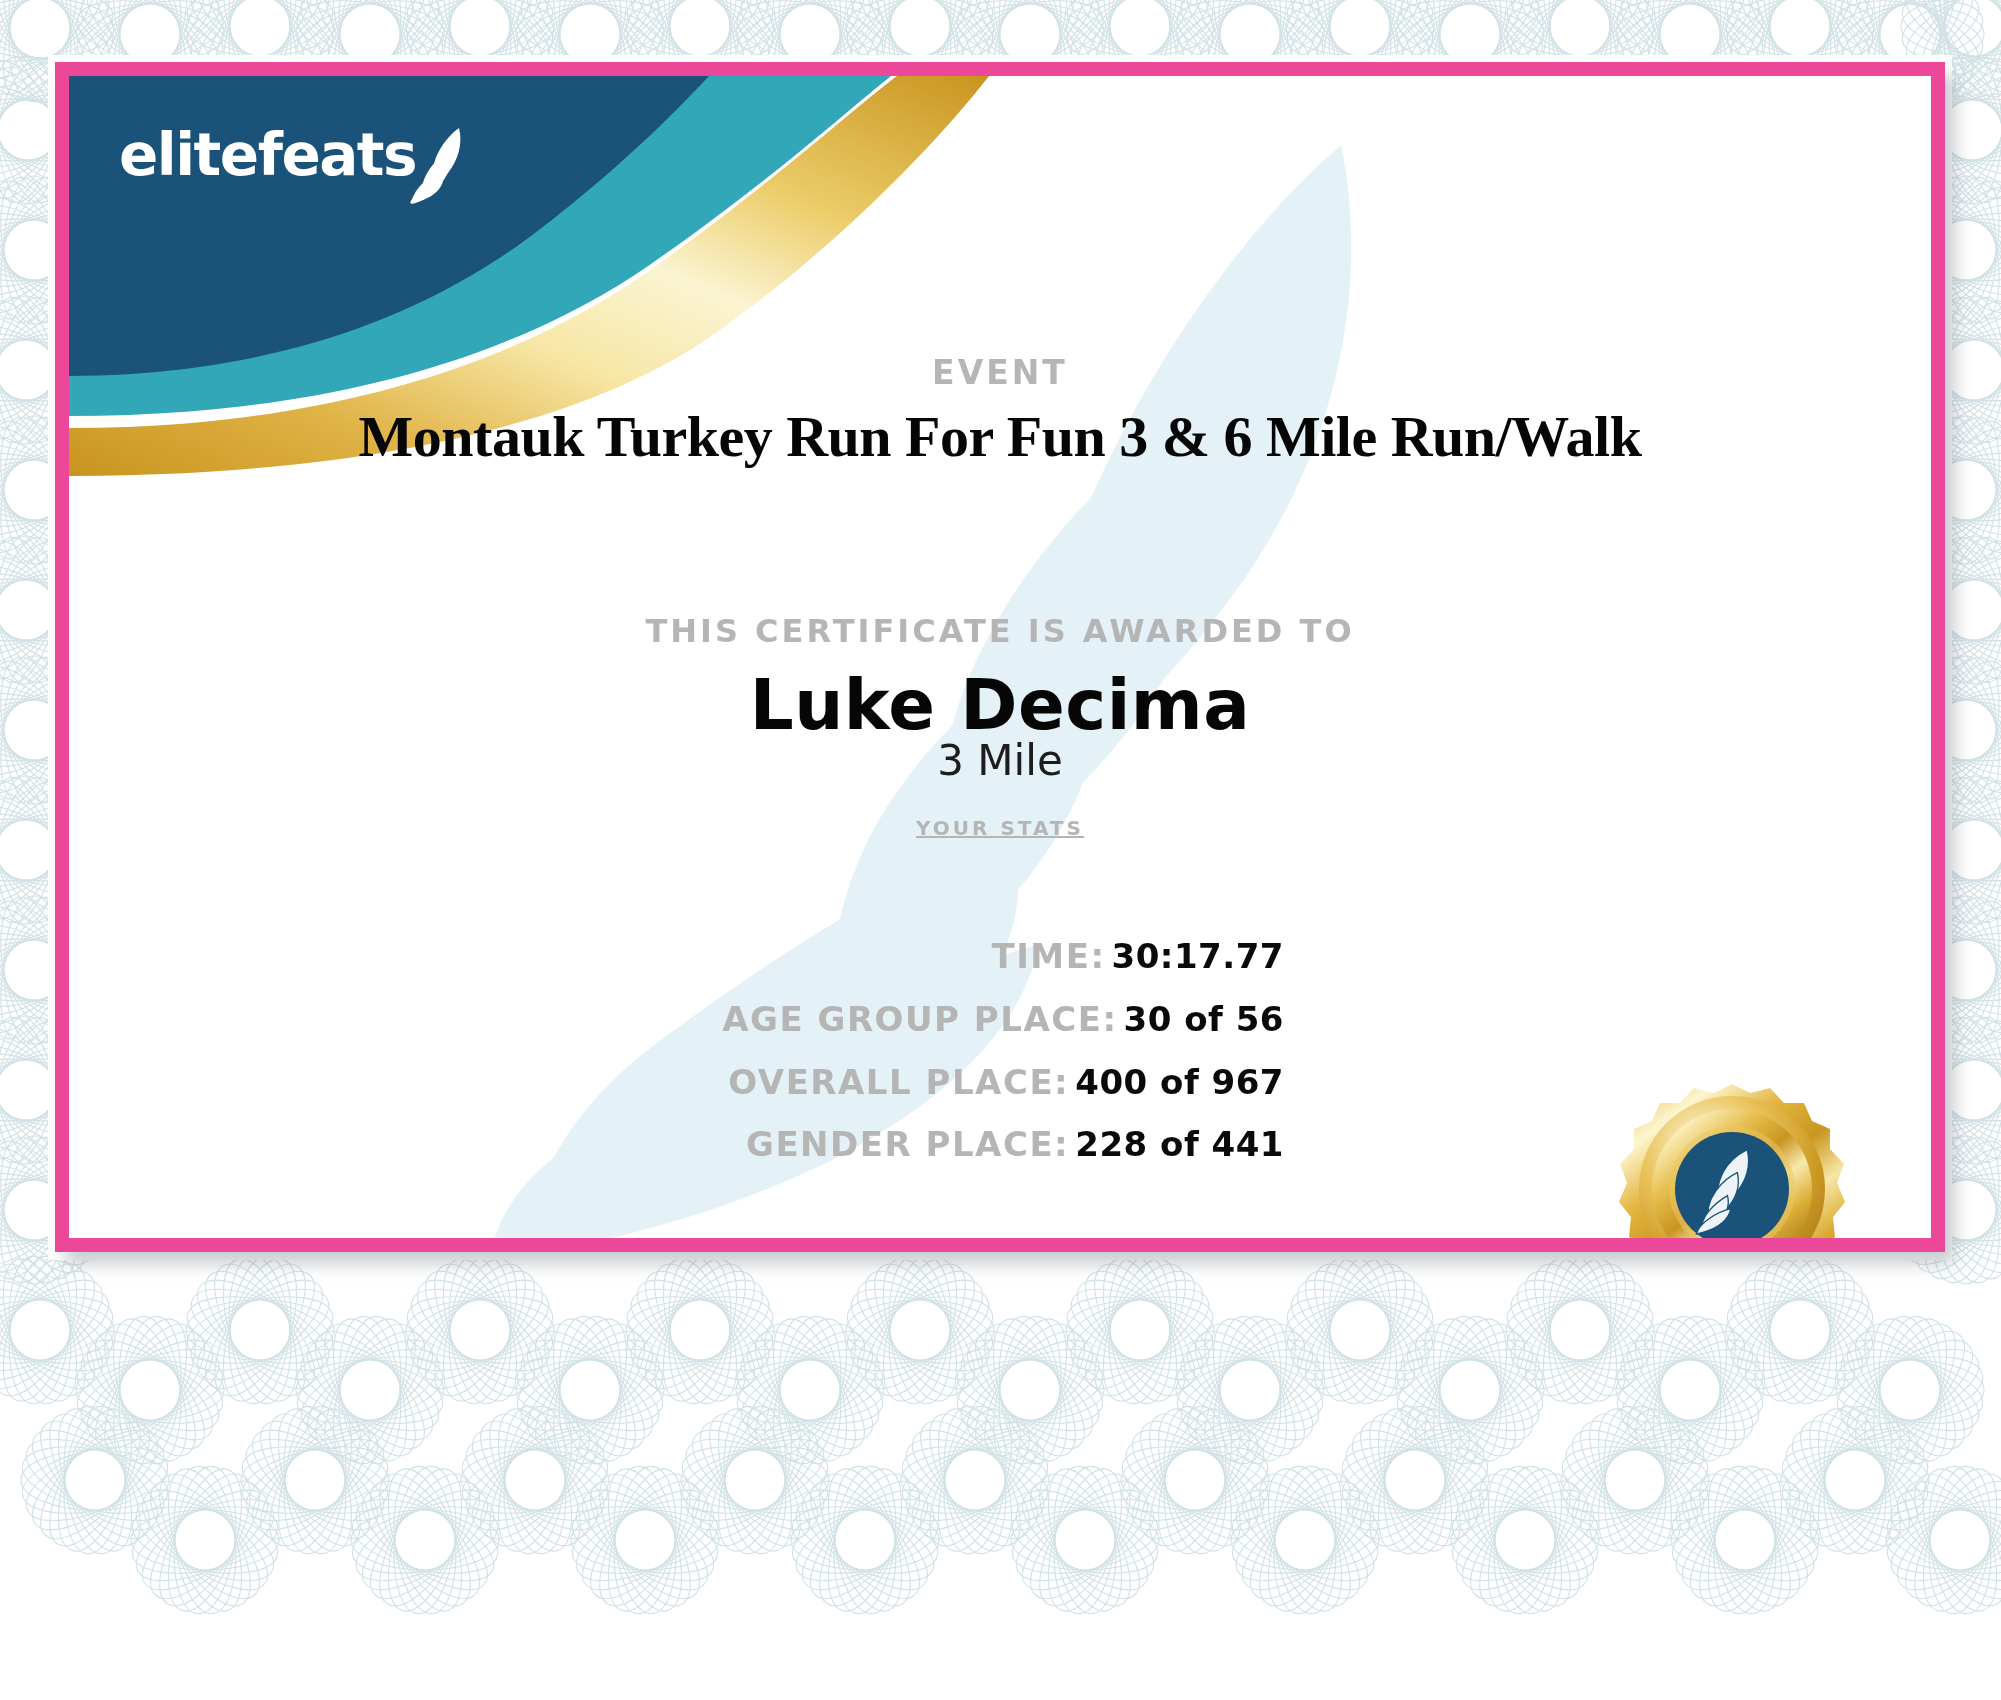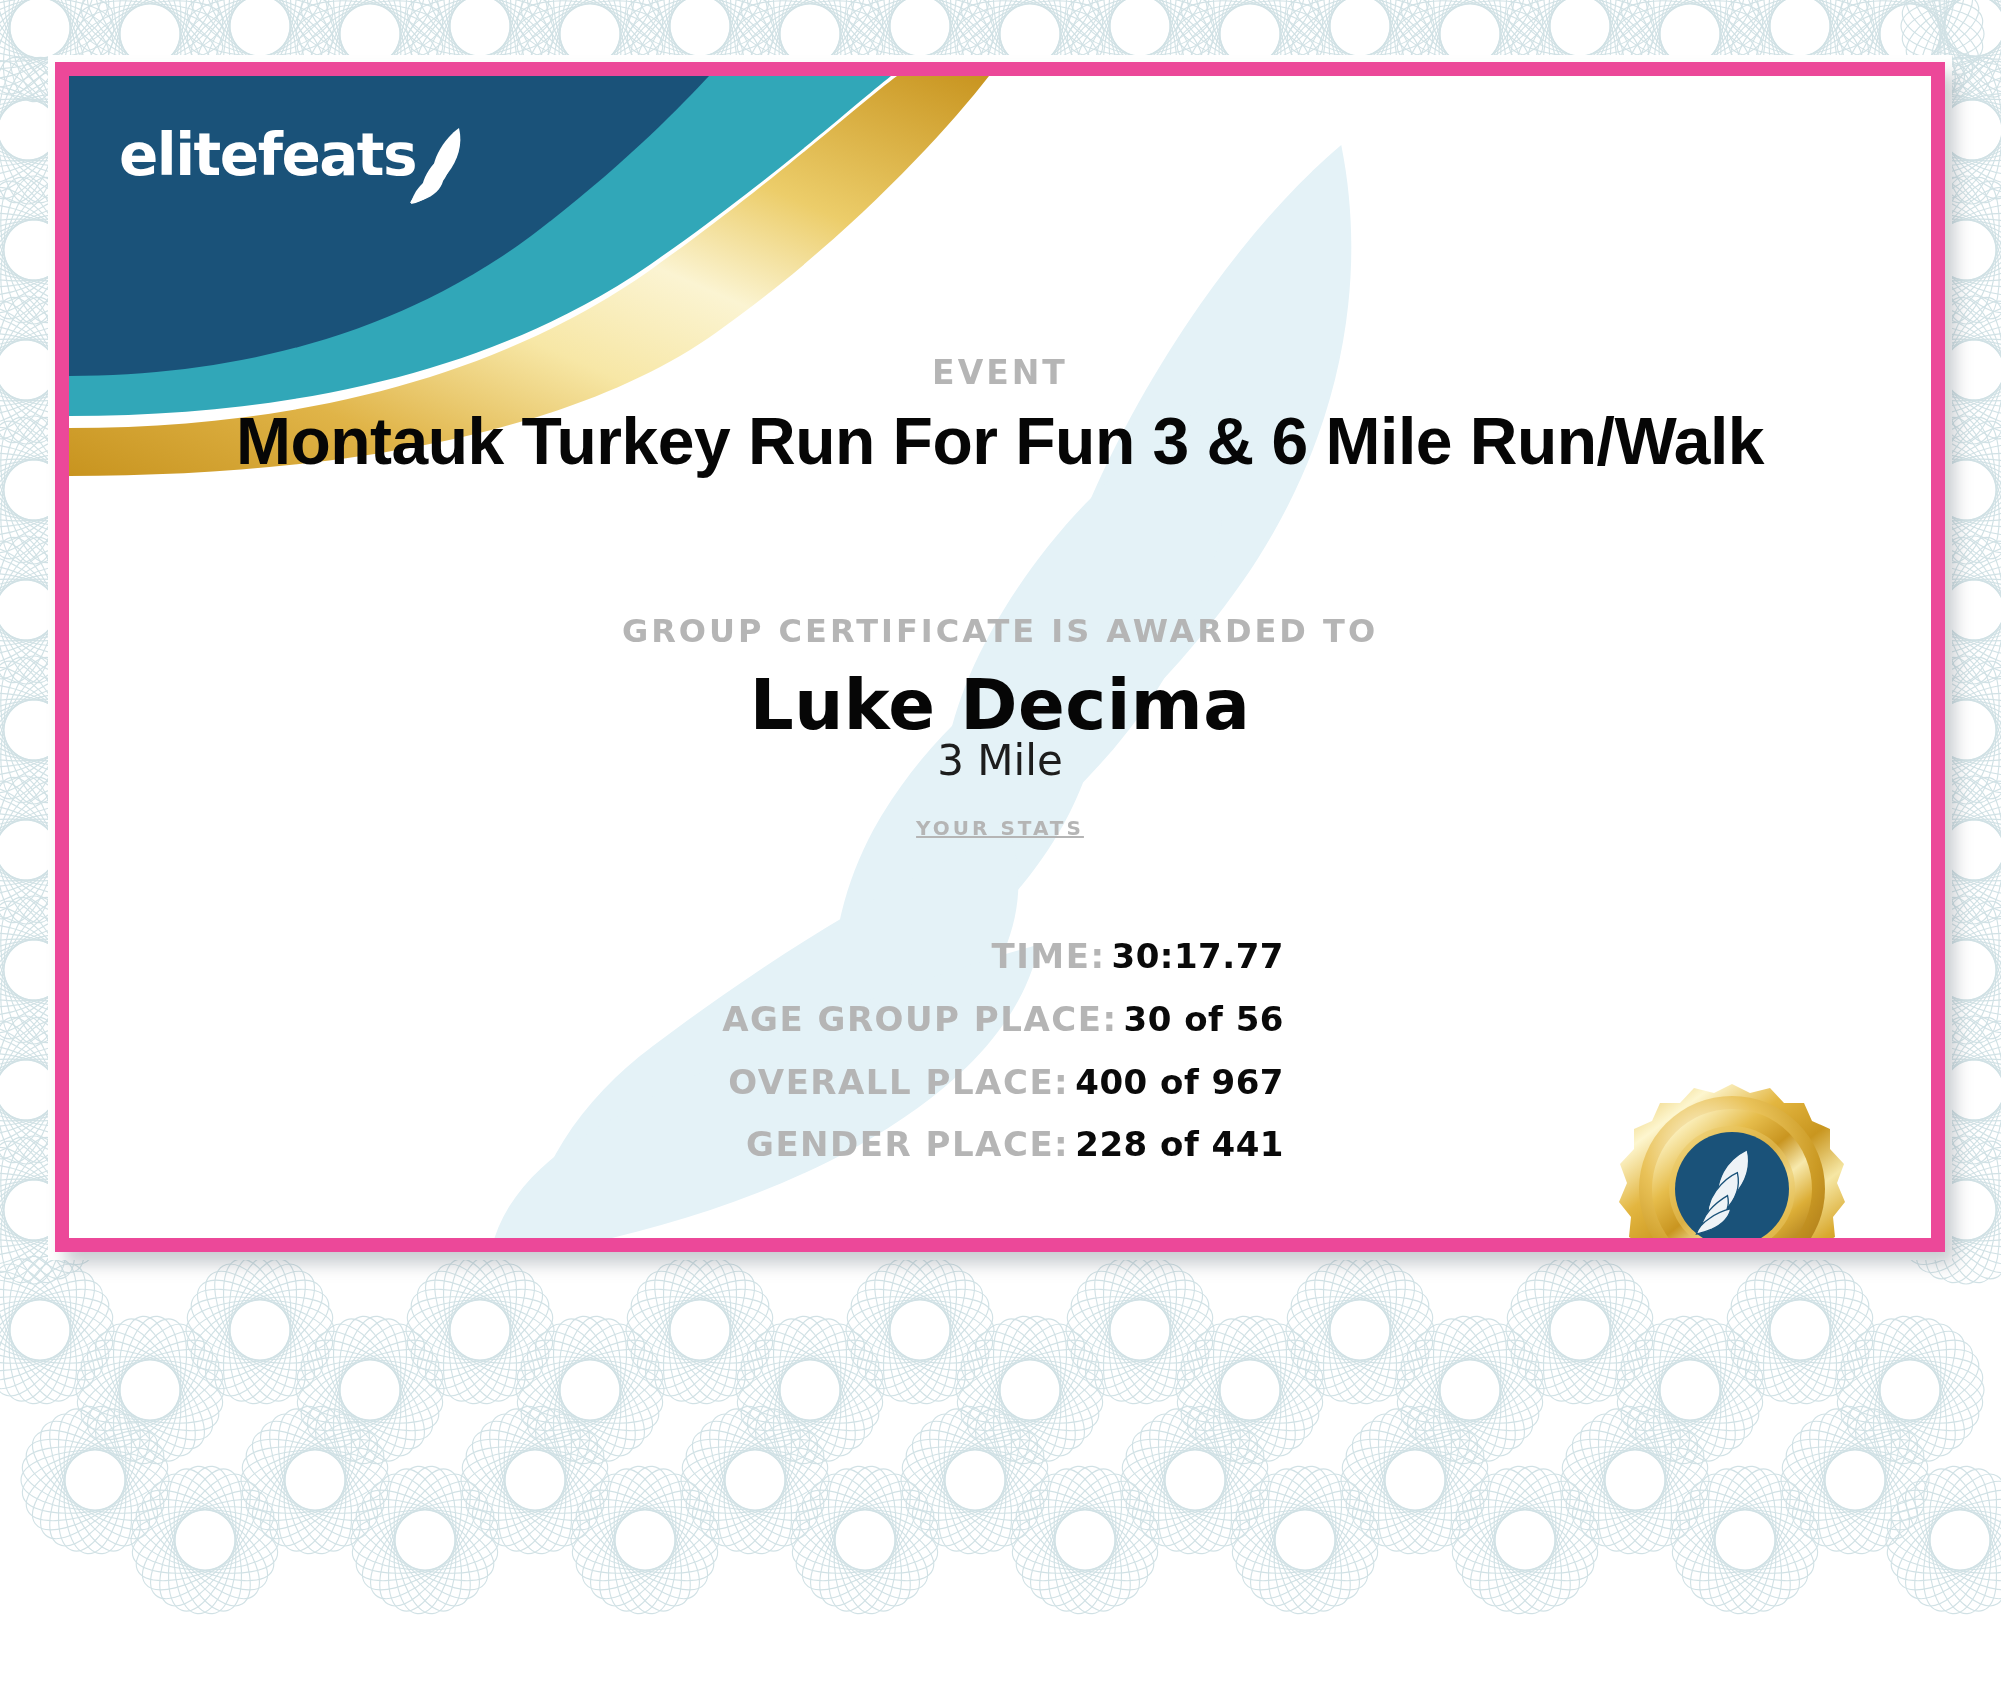--- a/index.html
+++ b/index.html
@@ -107,25 +107,25 @@
     position: absolute;
     top: 277px;
     left: 0; right: 0;
     font-size: 33px;
     letter-spacing: 3px;
   }
   #event-title {
     position: absolute;
     top: 327px;
     left: 0; right: 0;
-    font-size: 66px;
+    font-size: 58px;
     font-weight: bold;
     color: #060606;
     letter-spacing: -0.5px;
-    font-family: Liberation Sans, sans-serif;
+    font-family: Liberation Serif, serif;
   }
 
   #awarded-label {
     position: absolute;
     top: 536px;
     left: 0; right: 0;
     font-size: 32px;
     letter-spacing: 3px;
   }
   #recipient-name {
@@ -358,21 +358,21 @@
         </g>
       </svg>
     </div>
 
     <div id="content">
 
       <div id="event-label" class="label-muted">EVENT</div>
 
       <div id="event-title">Montauk Turkey Run For Fun 3 &amp; 6 Mile Run/Walk</div>
 
-      <div id="awarded-label" class="label-muted">GROUP CERTIFICATE IS AWARDED TO</div>
+      <div id="awarded-label" class="label-muted">THIS CERTIFICATE IS AWARDED TO</div>
 
       <div id="recipient-name">Luke Decima</div>
 
       <div id="recipient-distance">3 Mile</div>
 
       <div id="stats-label" class="label-muted">YOUR STATS</div>
 
       <div id="stats-list">
         <div class="stat-row">
           <span class="stat-key">TIME:</span><span class="stat-val">30:17.77</span>

